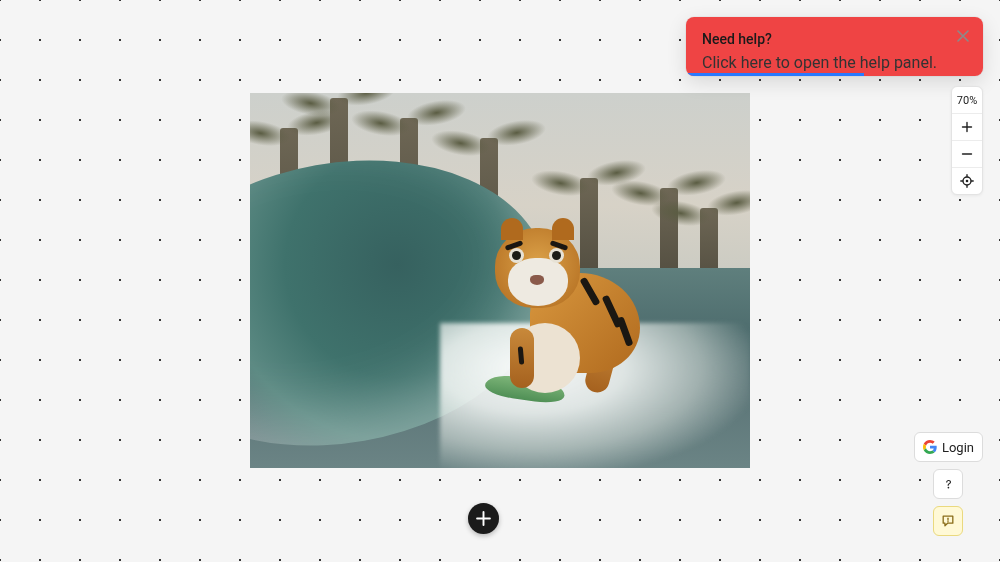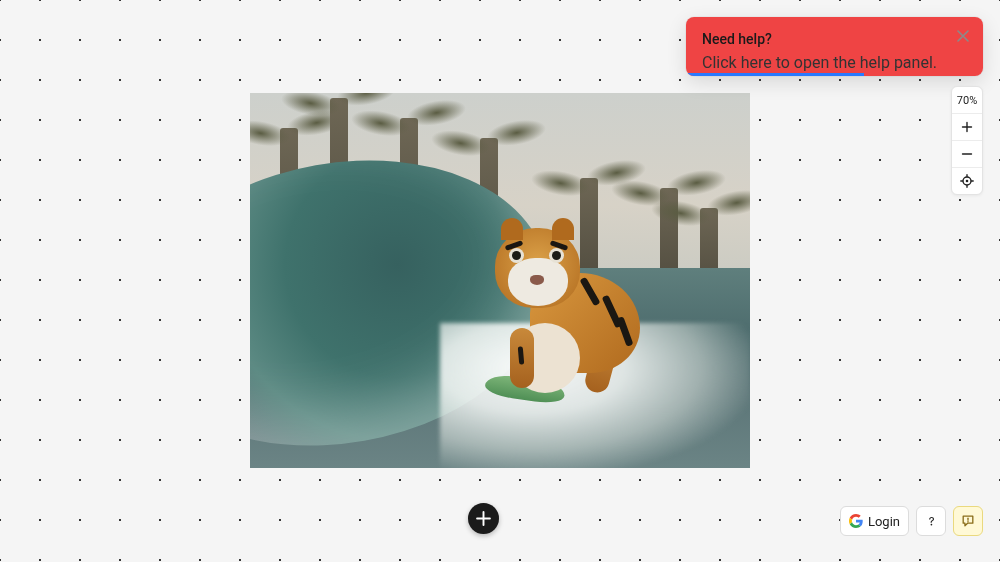--- a/index.html
+++ b/index.html
@@ -249,20 +249,21 @@
   }
 
   
   .footer-controls {
     position: absolute;
     right: 17px;
     bottom: 26px;
     display: flex;
     gap: 7px;
     align-items: center;
+    flex-direction: column;
   }
   .btn {
     height: 28px;
     background: #fff;
     border: 1px solid #dcdcdc;
     border-radius: 6px;
     display: flex;
     align-items: center;
     justify-content: center;
     font-size: 13px;

